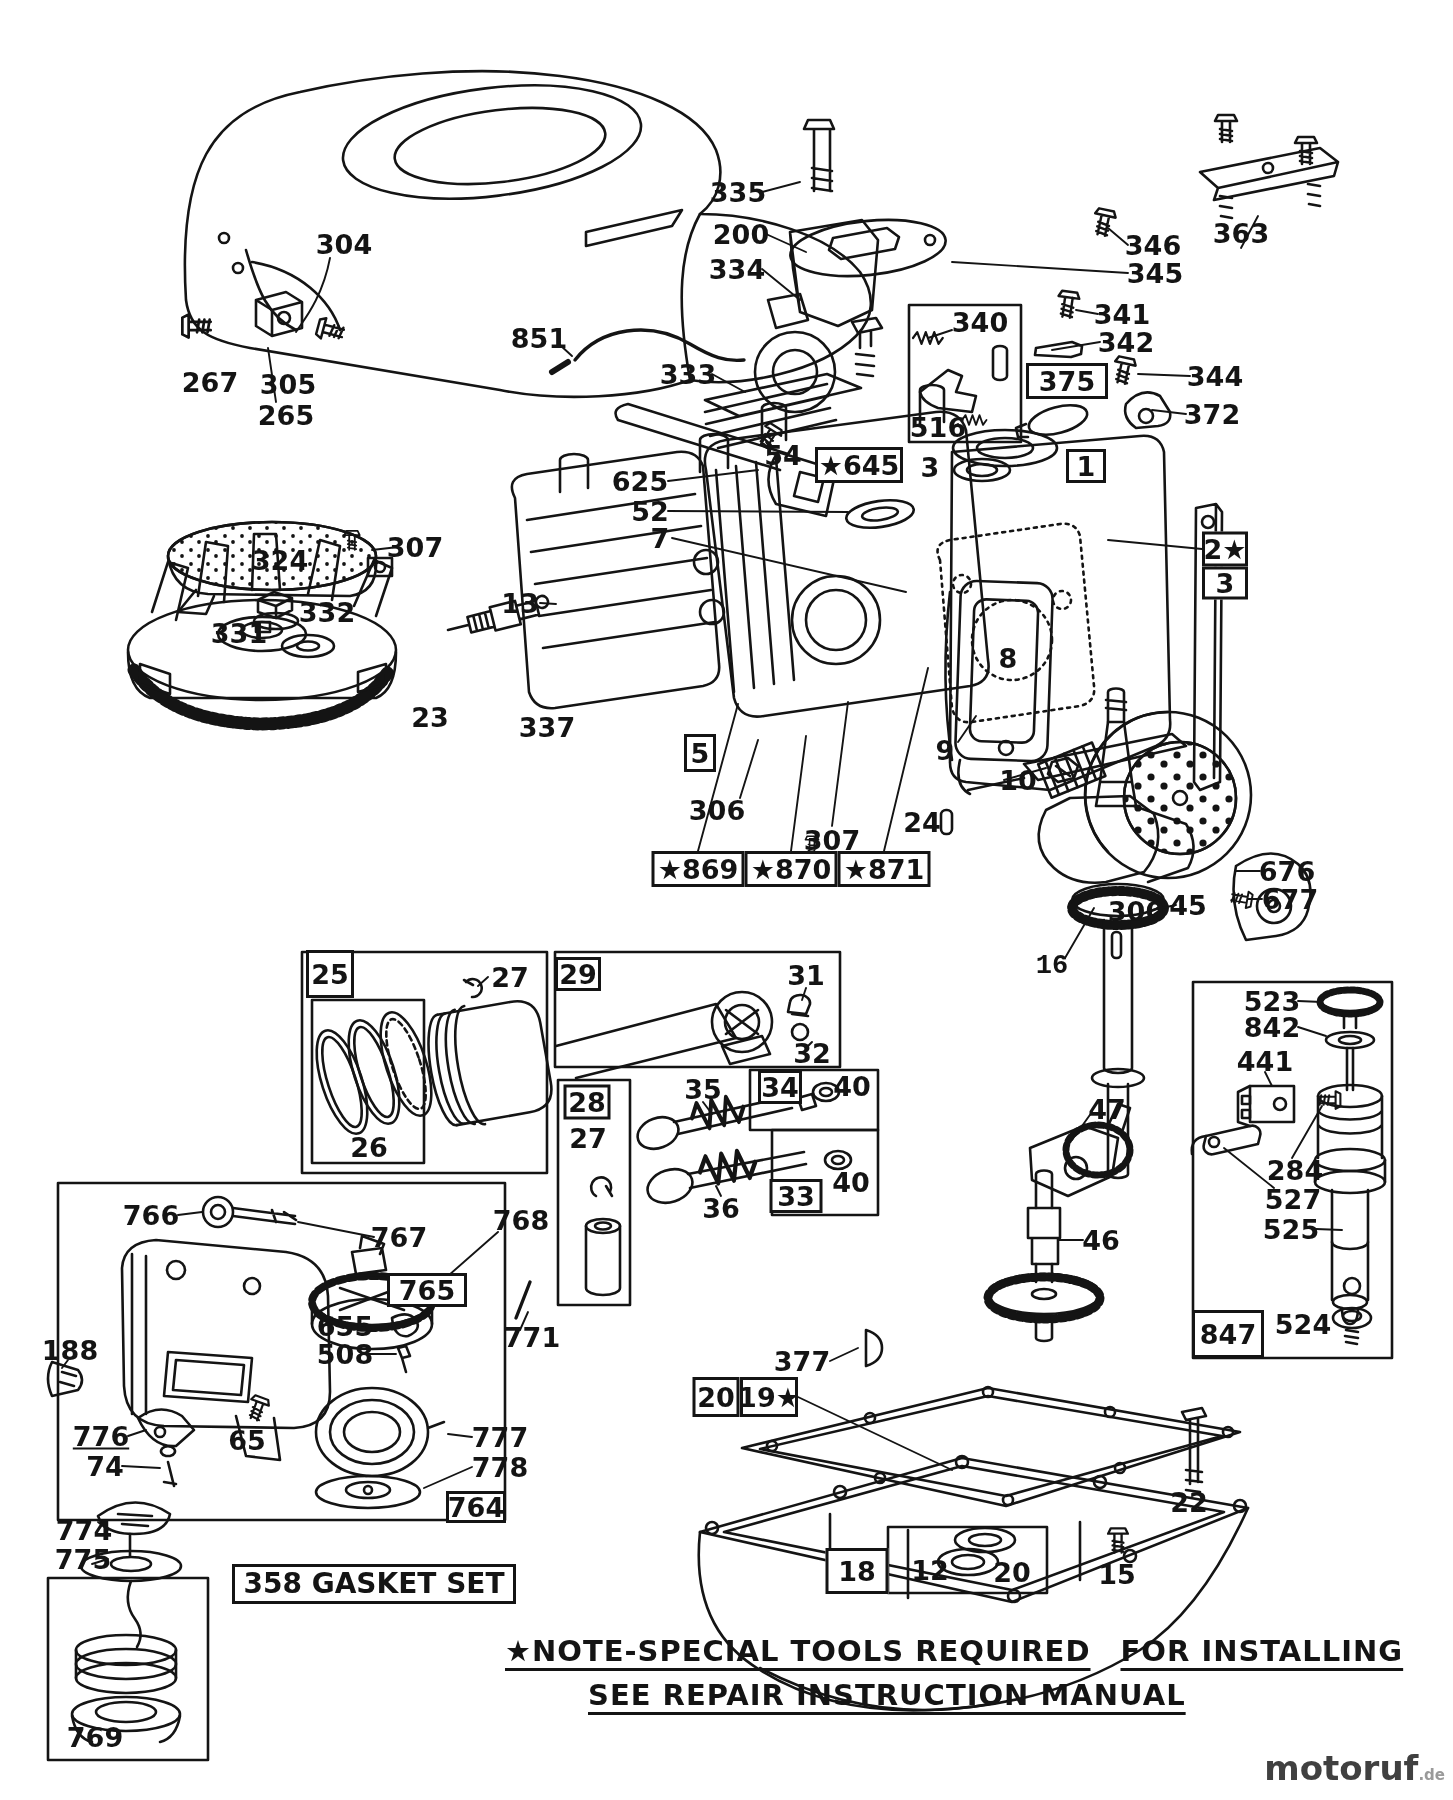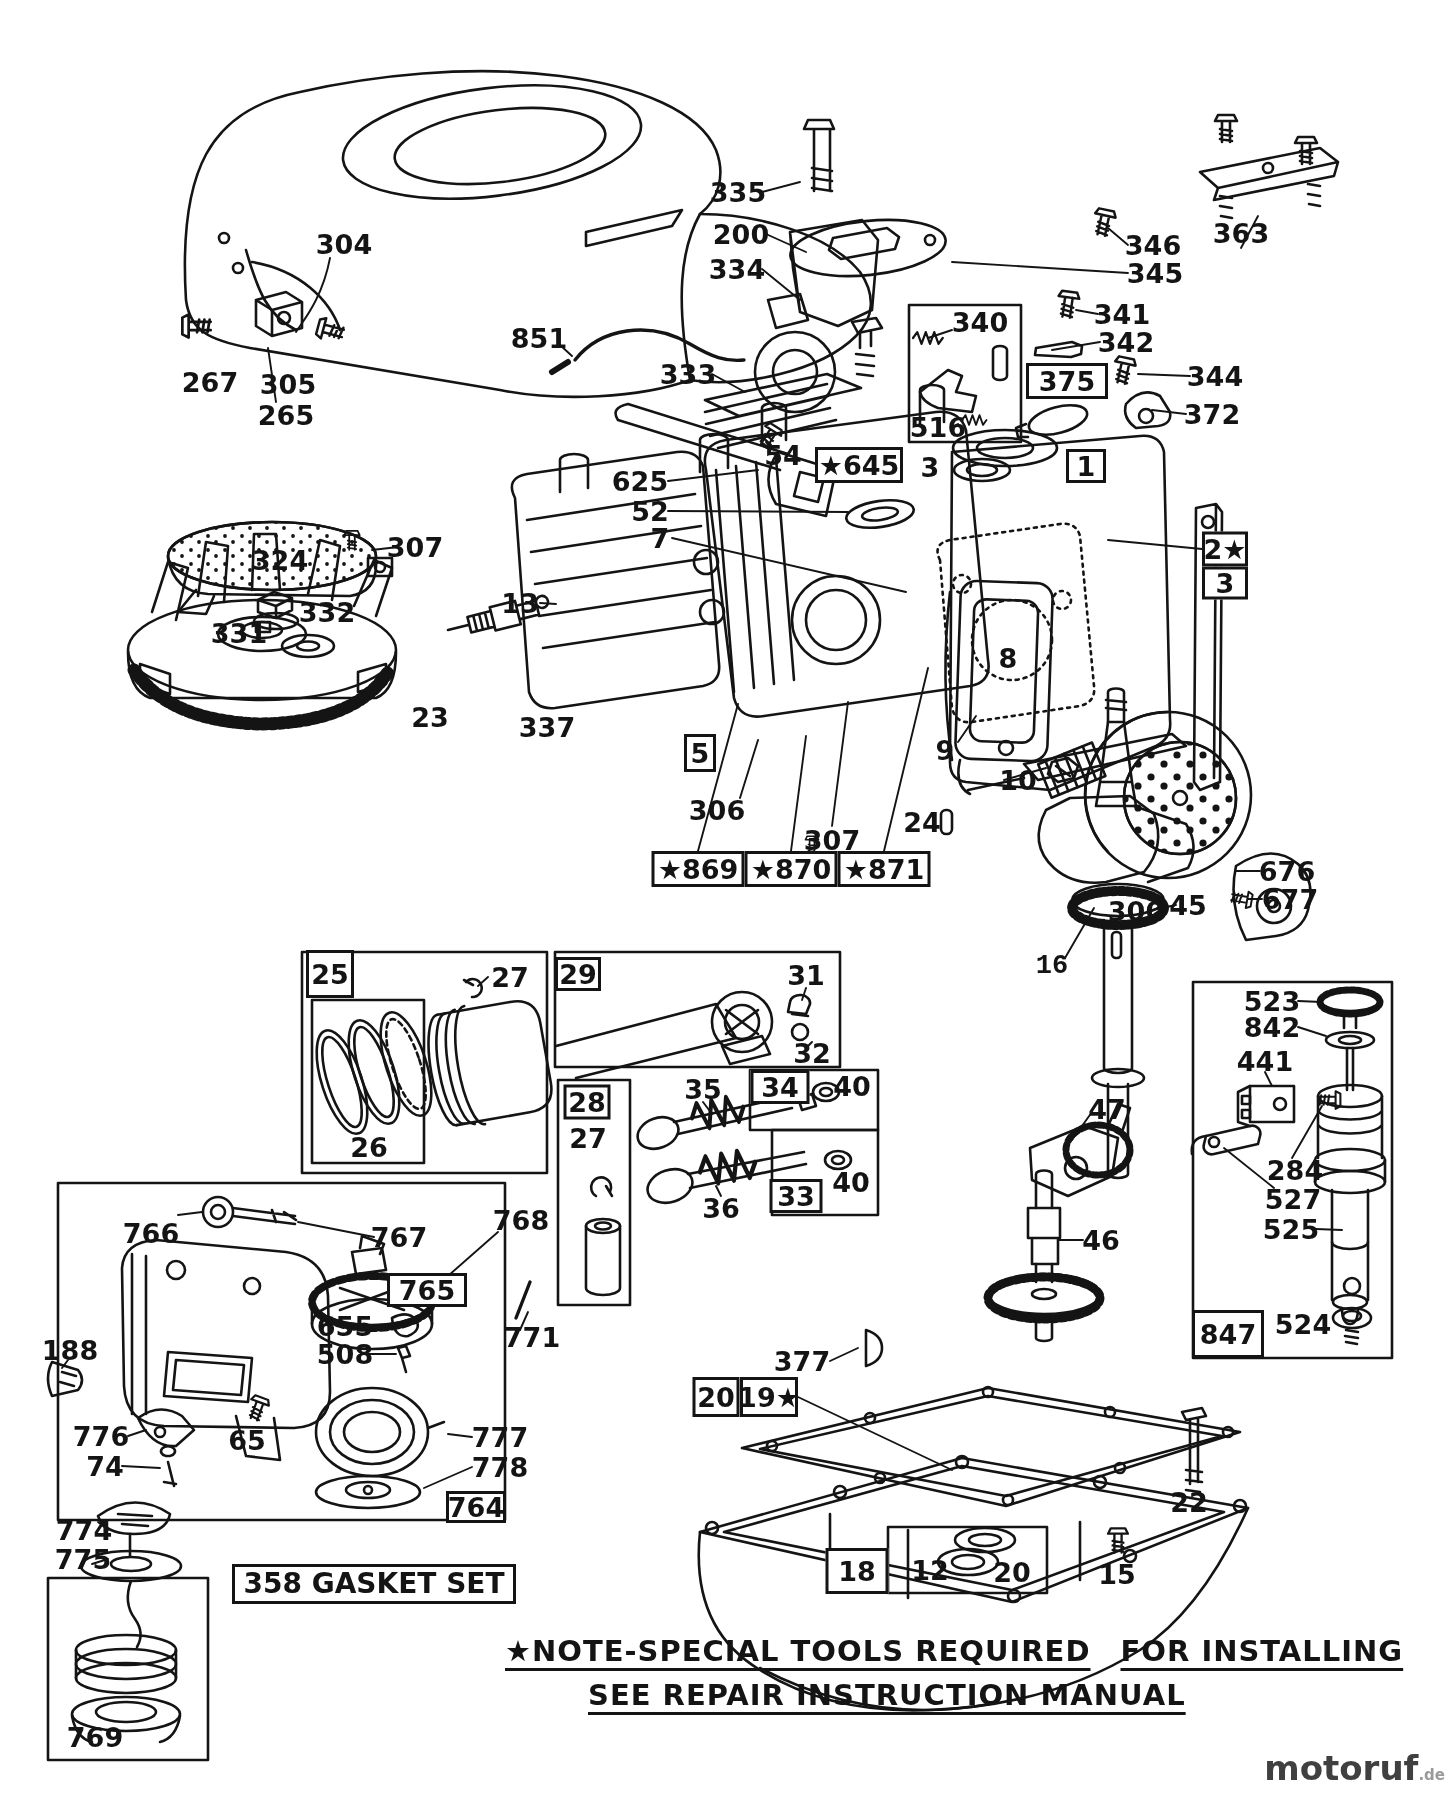--- a/index.html
+++ b/index.html
@@ -515,44 +515,44 @@
       <div class="lbl" style="left: 1188px; top: 905px;">45</div>
       <div class="lbl boxed" style="left: 330px; top: 974px; width: 48px; height: 48px;">25</div>
       <div class="lbl" style="left: 510px; top: 977px;">27</div>
       <div class="lbl" style="left: 369px; top: 1147px;">26</div>
       <div class="lbl boxed" style="left: 578px; top: 974px; width: 46px; height: 34px;">29</div>
       <div class="lbl" style="left: 806px; top: 975px;">31</div>
       <div class="lbl" style="left: 812px; top: 1053px;">32</div>
       <div class="lbl boxed" style="left: 587px; top: 1102px; width: 47px; height: 35px;">28</div>
       <div class="lbl" style="left: 588px; top: 1138px;">27</div>
       <div class="lbl" style="left: 703px; top: 1089px;">35</div>
-      <div class="lbl boxed" style="left: 780px; top: 1087px; width: 59px; height: 34px;">34</div>
+      <div class="lbl boxed" style="left: 780px; top: 1087px; width: 44px; height: 34px;">34</div>
       <div class="lbl" style="left: 852px; top: 1086px;">40</div>
       <div class="lbl" style="left: 851px; top: 1182px;">40</div>
       <div class="lbl boxed" style="left: 796px; top: 1196px; width: 53px; height: 34px;">33</div>
       <div class="lbl" style="left: 721px; top: 1208px;">36</div>
       <div class="lbl" style="left: 1107px; top: 1109px;">47</div>
       <div class="lbl" style="left: 1101px; top: 1240px;">46</div>
       <div class="lbl" style="left: 1272px; top: 1001px;">523</div>
       <div class="lbl" style="left: 1272px; top: 1027px;">842</div>
       <div class="lbl" style="left: 1265px; top: 1061px;">441</div>
       <div class="lbl" style="left: 1295px; top: 1170px;">284</div>
       <div class="lbl" style="left: 1293px; top: 1199px;">527</div>
       <div class="lbl" style="left: 1291px; top: 1229px;">525</div>
       <div class="lbl boxed" style="left: 1228px; top: 1334px; width: 72px; height: 48px;">847</div>
       <div class="lbl" style="left: 1303px; top: 1324px;">524</div>
-      <div class="lbl" style="left: 151px; top: 1215px; margin-top: 18px;">766</div>
+      <div class="lbl" style="left: 151px; top: 1215px;">766</div>
       <div class="lbl" style="left: 399px; top: 1237px;">767</div>
       <div class="lbl boxed" style="left: 427px; top: 1290px; width: 80px; height: 34px;">765</div>
       <div class="lbl" style="left: 521px; top: 1220px;">768</div>
       <div class="lbl" style="left: 532px; top: 1337px;">771</div>
       <div class="lbl" style="left: 345px; top: 1326px;">655</div>
       <div class="lbl" style="left: 345px; top: 1354px;">508</div>
       <div class="lbl" style="left: 45px; top: 1350px; margin-left: 25px;">188</div>
-      <div class="lbl" style="left: 101px; top: 1436px;">776</div>
+      <div class="lbl" style="left: 101px; top: 1436px; text-decoration: underline;">776</div>
       <div class="lbl" style="left: 105px; top: 1466px;">74</div>
       <div class="lbl" style="left: 247px; top: 1440px;">65</div>
       <div class="lbl" style="left: 500px; top: 1437px;">777</div>
       <div class="lbl" style="left: 500px; top: 1467px;">778</div>
       <div class="lbl boxed" style="left: 476px; top: 1507px; width: 60px; height: 32px;">764</div>
       <div class="lbl" style="left: 84px; top: 1530px;">774</div>
       <div class="lbl" style="left: 83px; top: 1559px;">775</div>
       <div class="lbl" style="left: 95px; top: 1737px;">769</div>
       <div class="lbl boxed" style="left: 374px; top: 1584px; width: 284px; height: 40px; font-size: 28px;">358 GASKET SET</div>
       <div class="lbl" style="left: 802px; top: 1361px;">377</div>

